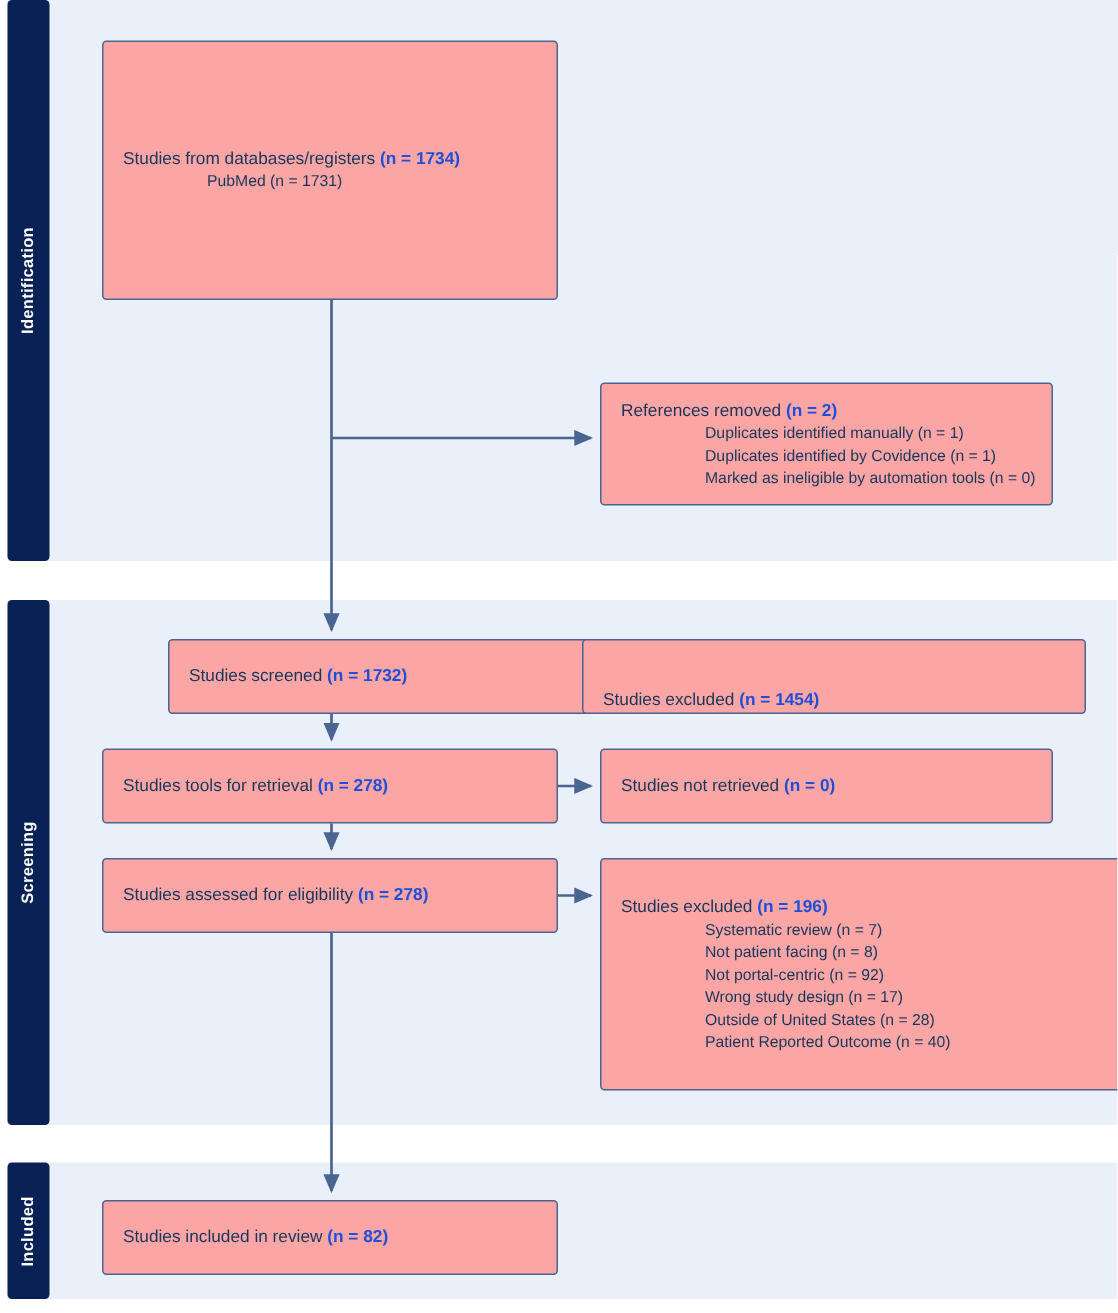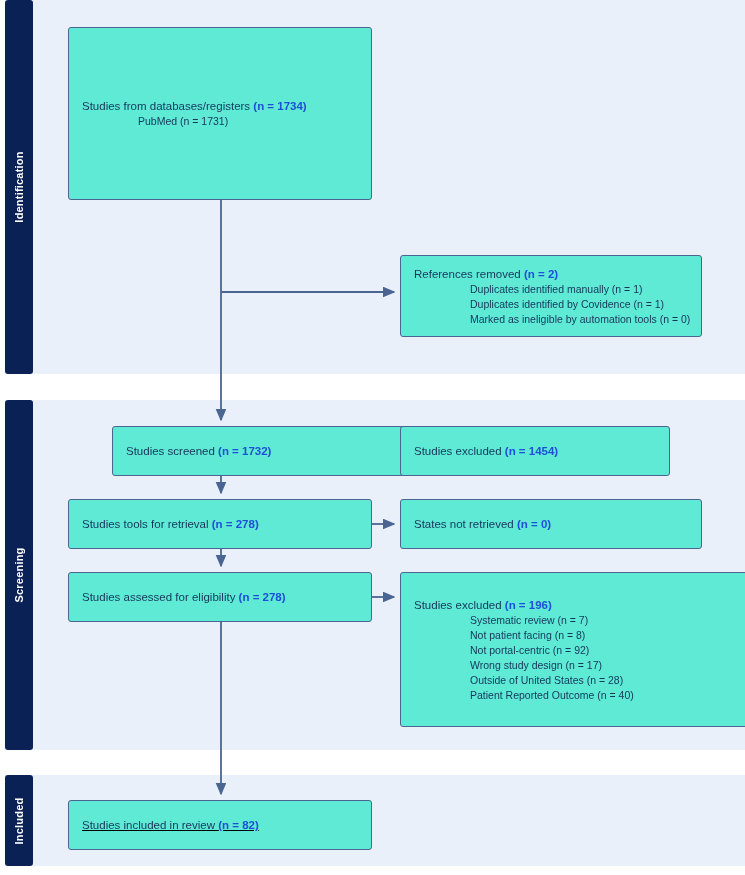--- a/index.html
+++ b/index.html
@@ -49,21 +49,21 @@
     white-space: nowrap;
     display: block;
   }
   #tab-identification { top: 0px;   height: 374px; }
   #tab-screening      { top: 400px; height: 350px; }
   #tab-included       { top: 775px; height: 91px;  }
 
   
   .pbox {
     position: absolute;
-    background: #5eead4;
+    background: #fca5a5;
     border: 1.6px solid #4a6591;
     border-radius: 3px;
     box-sizing: border-box;
     display: flex;
     align-items: center;
     padding: 0 0 0 13px;
   }
   .pbox .box-inner {
     display: block;
   }
@@ -87,26 +87,26 @@
     color: #16365c;
     line-height: 15px;
     white-space: nowrap;
     padding-left: 34px;
   }
 
   
   #box-databases        { left: 68px;  top: 27px;  width: 304px; height: 173px; }
   #box-refs-removed     { left: 400px; top: 255px; width: 302px; height: 82px;  }
   #box-screened         { left: 68px;  top: 426px; width: 304px; height: 50px; margin-left: 44px;  }
-  #box-excluded-screen  { left: 400px; top: 426px; width: 270px; height: 50px;  }
+  #box-excluded-screen  { left: 388px; top: 426px; width: 336px; height: 50px; align-items: flex-end;  }
   #box-sought           { left: 68px;  top: 499px; width: 304px; height: 50px;  }
   #box-not-retrieved    { left: 400px; top: 499px; width: 302px; height: 50px;  }
   #box-assessed         { left: 68px;  top: 572px; width: 304px; height: 50px;  }
   #box-excluded-elig    { left: 400px; top: 572px; width: 356px; height: 155px; }
-  #box-included         { left: 68px;  top: 800px; width: 304px; height: 50px; text-decoration: underline;  }
+  #box-included         { left: 68px;  top: 800px; width: 304px; height: 50px;  }
 
   
   #connectors {
     position: absolute;
     left: 0;
     top: 0;
     width: 745px;
     height: 875px;
     pointer-events: none;
   }
@@ -198,21 +198,21 @@
     <div class="box-inner">
       <div class="box-title">
         <span>Studies tools for retrieval </span><span class="count">(n = 278)</span>
       </div>
     </div>
   </div>
 
   <div class="pbox" id="box-not-retrieved">
     <div class="box-inner">
       <div class="box-title">
-        <span>States not retrieved </span><span class="count">(n = 0)</span>
+        <span>Studies not retrieved </span><span class="count">(n = 0)</span>
       </div>
     </div>
   </div>
 
   <div class="pbox" id="box-assessed">
     <div class="box-inner">
       <div class="box-title">
         <span>Studies assessed for eligibility </span><span class="count">(n = 278)</span>
       </div>
     </div>

